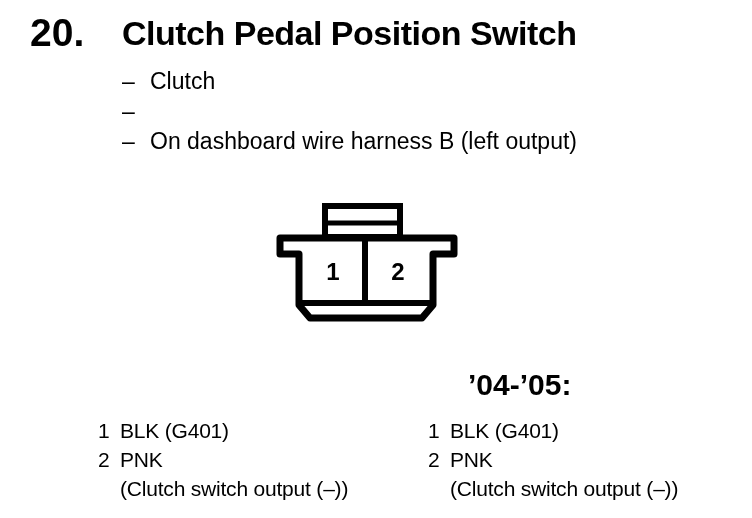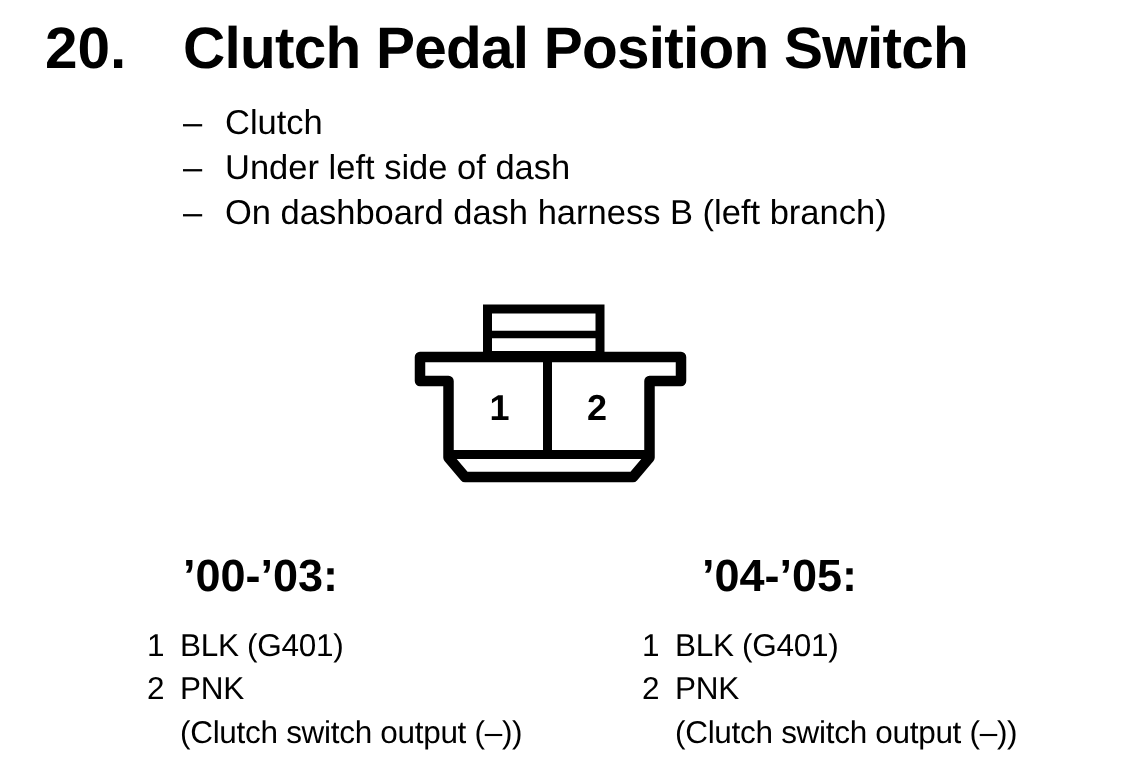--- a/index.html
+++ b/index.html
@@ -18,21 +18,21 @@
     top: 10px;
     font-size: 39px;
     font-weight: bold;
     line-height: 46px;
     white-space: nowrap;
   }
   .page-title {
     position: absolute;
     left: 122px;
     top: 10px;
-    font-size: 39px;
+    font-size: 34px;
     font-weight: bold;
     line-height: 46px;
     letter-spacing: -0.5px;
     white-space: nowrap;
   }
   .bullets {
     position: absolute;
     left: 122px;
     top: 66px;
     font-size: 23px;
@@ -77,45 +77,43 @@
   <span class="item-number">20.</span>
   <span class="page-title">Clutch Pedal Position Switch</span>
 
   <div class="bullets">
     <div class="bullet">
       <span class="dash">–</span>
       <span>Clutch</span>
     </div>
     <div class="bullet">
       <span class="dash">–</span>
-      <span>Under left side of dash</span>
     </div>
     <div class="bullet">
       <span class="dash">–</span>
-      <span>On dashboard dash harness B (left branch)</span>
+      <span>On dashboard wire harness B (left output)</span>
     </div>
   </div>
 
   <svg class="connector-svg" viewBox="0 0 200 132" xmlns="http://www.w3.org/2000/svg">
 
     <g>
       <rect x="55" y="8" width="75" height="31" fill="#ffffff" stroke="#000000" stroke-width="6"></rect>
       <line x1="55" y1="25" x2="130" y2="25" stroke="#000000" stroke-width="5"></line>
     </g>
 
     <path d="M10,40 H184 V56 H163 V107 L152,120 H40 L29,107 V56 H10 Z" fill="#ffffff" stroke="#000000" stroke-width="7" stroke-linejoin="round"></path>
 
     <line x1="95" y1="40" x2="95" y2="105" stroke="#000000" stroke-width="6"></line>
     <line x1="29" y1="105" x2="163" y2="105" stroke="#000000" stroke-width="6"></line>
 
     <text x="63" y="82" font-family="Liberation Sans, sans-serif" font-size="24" font-weight="bold" text-anchor="middle" fill="#000000">1</text>
     <text x="128" y="82" font-family="Liberation Sans, sans-serif" font-size="24" font-weight="bold" text-anchor="middle" fill="#000000">2</text>
   </svg>
 
-  <div class="col-heading left">’00-’03:</div>
   <div class="col-heading right">’04-’05:</div>
 
   <div class="pin-list left">
     <div class="pin-row">
       <span class="pin-num">1</span>
       <span>BLK (G401)</span>
     </div>
     <div class="pin-row">
       <span class="pin-num">2</span>
       <span>PNK</span>

